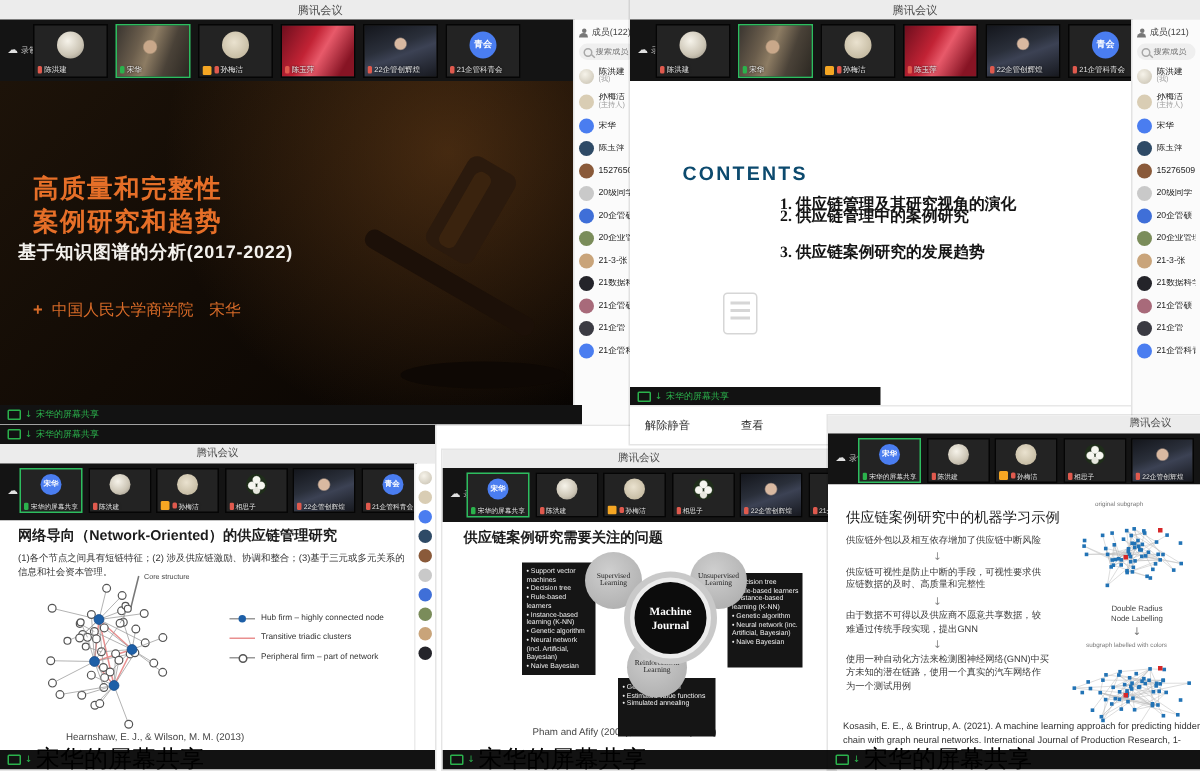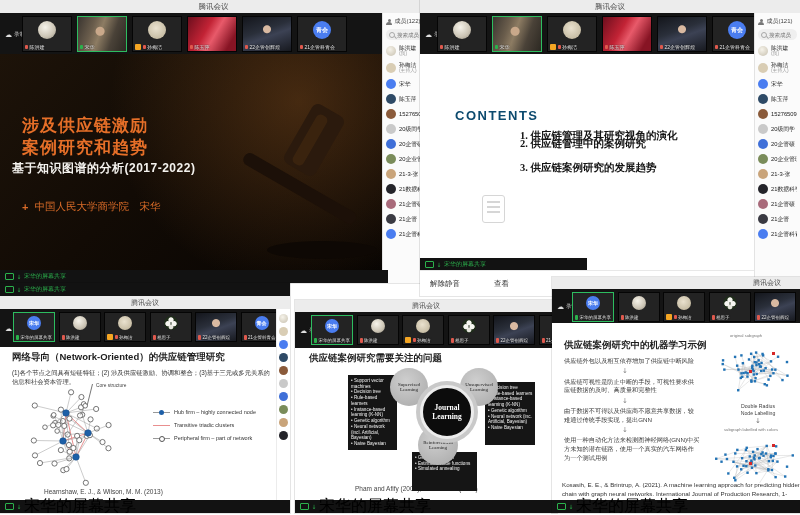--- a/index.html
+++ b/index.html
@@ -140,21 +140,21 @@
   .mlbox div::before{content:'• ';}
   .mlcirc{position:absolute;border-radius:50%;background:radial-gradient(circle at 42% 35%,#cfcfcf,#a8a8a8);
     display:flex;align-items:center;justify-content:center;text-align:center;
     font-family:"Liberation Serif","DejaVu Serif",serif;font-size:5px;color:#222;z-index:2;}
   .mlcenter{position:absolute;border-radius:50%;background:#0c0c0c;border:3px solid #ececec;box-shadow:0 0 0 4px #c9c9c9;
     display:flex;align-items:center;justify-content:center;text-align:center;
     font-family:"Liberation Serif","DejaVu Serif",serif;font-weight:bold;font-size:7.5px;color:#fff;z-index:3;}
   .s4-cit{position:absolute;left:60px;top:137px;font-size:6.5px;color:#444;white-space:nowrap;}
   
   .slide5{position:absolute;left:0;top:46px;width:430px;height:182px;background:#fff;}
-  .s5-title{position:absolute;left:12px;top:16px;font-size:9.5px;font-weight:bold;color:#1c1c1c;white-space:nowrap;text-align:center;}
+  .s5-title{position:absolute;left:12px;top:16px;font-size:9.5px;font-weight:normal;color:#1c1c1c;white-space:nowrap;text-align:center;}
   .steps{position:absolute;left:12px;top:34px;width:136px;display:flex;flex-direction:column;}
   .step{font-size:6.2px;color:#3a3a3a;line-height:1.4;}
   .arr{color:#888;font-size:7px;line-height:1;margin:2.5px 0 2.5px 58px;font-family:"DejaVu Sans",sans-serif;}
   .glabel{position:absolute;font-size:4.2px;color:#777;white-space:nowrap;}
   .gmid{position:absolute;left:178px;top:80px;width:56px;text-align:center;font-size:5.2px;color:#444;line-height:1.3;}
   .gmid .arr2{color:#777;font-size:7px;font-family:"DejaVu Sans",sans-serif;}
   .s5-cit{position:absolute;left:10px;top:158px;width:420px;font-size:6.2px;color:#333;line-height:1.45;white-space:nowrap;overflow:hidden;}
   svg{display:block;}
 </style>
 </head>
@@ -224,21 +224,21 @@
         </div>
       </div>
   </div>
   <div class="cover">
     <svg width="383" height="216" viewBox="0 0 383 216">
       <ellipse cx="322" cy="196" rx="55" ry="9" fill="#0e0804"></ellipse>
       <rect x="236" y="128" width="128" height="13" rx="6" transform="rotate(30 300 134)" fill="#1c1008"></rect>
       <rect x="296" y="52" width="36" height="68" rx="7" transform="rotate(30 314 86)" fill="#2b1a0d"></rect>
       <rect x="304" y="58" width="12" height="56" rx="5" transform="rotate(30 310 86)" fill="#45290f" opacity="0.6"></rect>
     </svg>
-    <div class="cv-t cv-t1">涉及供应链激励</div>
+    <div class="cv-t cv-t1">高质量和完整性</div>
     <div class="cv-t cv-t2">案例研究和趋势</div>
     <div class="cv-sub">基于知识图谱的分析(2017-2022)</div>
     <div class="cv-auth">
       <span class="cv-plus">+</span>
       <span>中国人民大学商学院　宋华</span>
     </div>
   </div>
   <div class="panel">
     <div class="panel-h">
       <span class="person"></span>
@@ -859,21 +859,21 @@
       </div>
     <div class="mlbox" style="left:117px;top:104px;width:60px;height:34px">
 
     <div>Genetic algorithm</div>
         <div>Estimated value functions</div>
         <div>Simulated annealing</div>
       </div>
     <div class="mlcirc" style="left:95px;top:20px;width:38px;height:38px">Supervised Learning</div>
     <div class="mlcirc" style="left:165px;top:20px;width:38px;height:38px">Unsupervised Learning</div>
     <div class="mlcirc" style="left:123px;top:77px;width:40px;height:40px">Reinforcement Learning</div>
-    <div class="mlcenter" style="left:125px;top:37px;width:48px;height:48px">Journal Learning</div>
+    <div class="mlcenter" style="left:125px;top:37px;width:48px;height:48px">Machine Journal</div>
     <div class="s4-cit">Pham and Afify (2005), Wuest et al. (2016)</div>
   </div>
   <div class="botbar">
     <span class="scr"></span>
     <span class="dl">↓</span>
     <span class="txt">宋华的屏幕共享</span>
   </div>
 </div>
 
 <div class="shot bot-shot" id="ss5">

